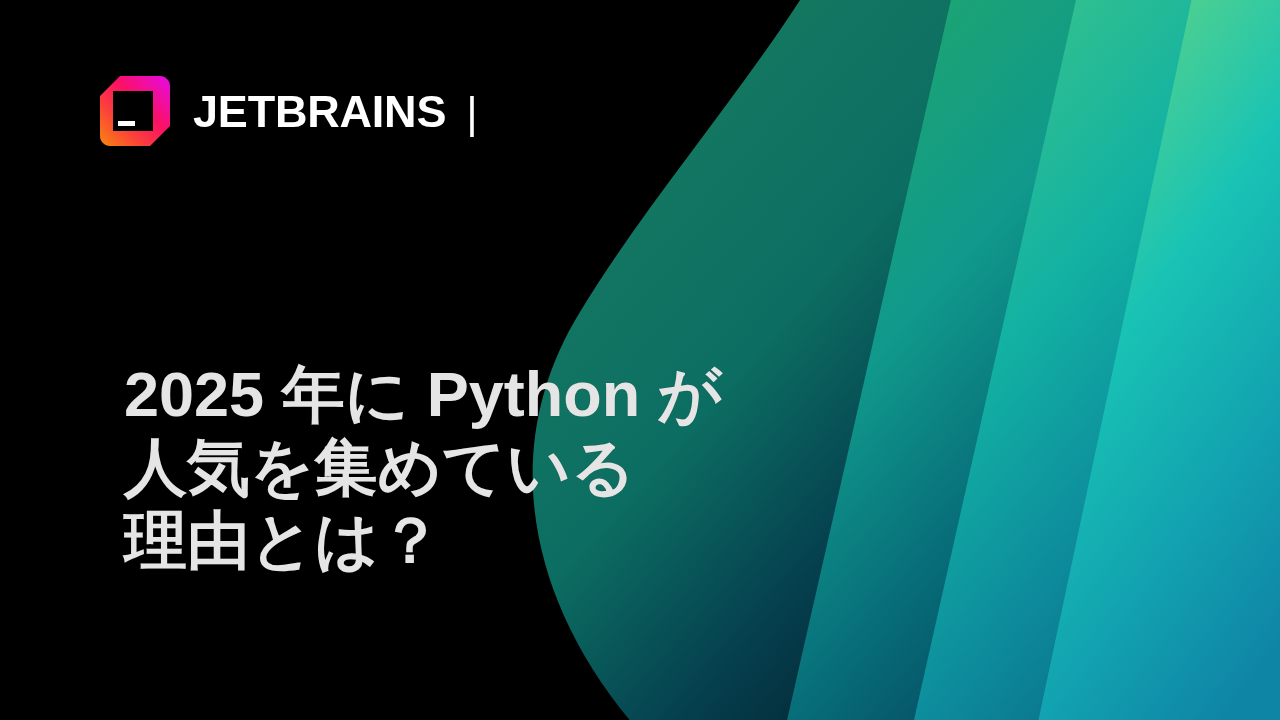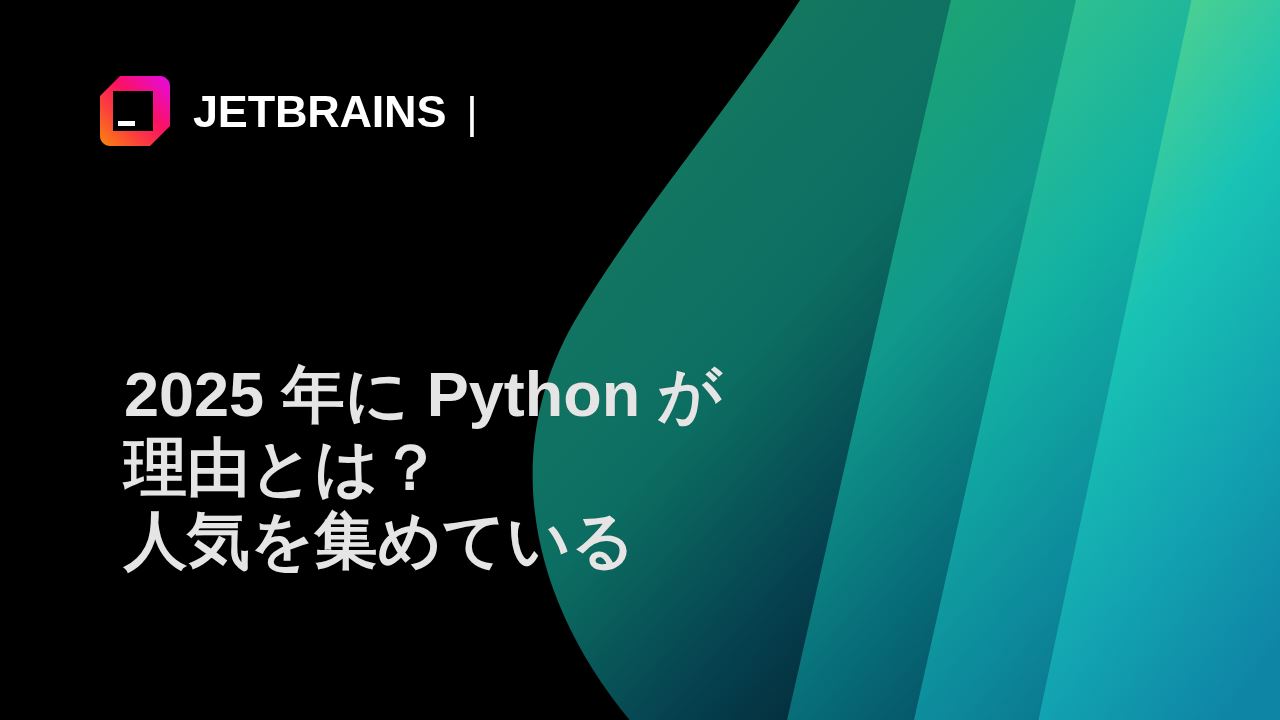--- a/index.html
+++ b/index.html
@@ -181,17 +181,17 @@
     <div id="brand-wordmark">
       <span class="wm-bold">JETBRAINS</span>
       <span class="wm-gap"></span>
       <span class="wm-sep">|</span>
     </div>
 
   </div>
 
   <h1 id="headline">
     <span class="hl-line">2025 年に Python が</span>
+    <span class="hl-line">人気を集めている</span>
     <span class="hl-line">理由とは？</span>
-    <span class="hl-line">人気を集めている</span>
   </h1>
 
 </div>
 
 </body></html>

